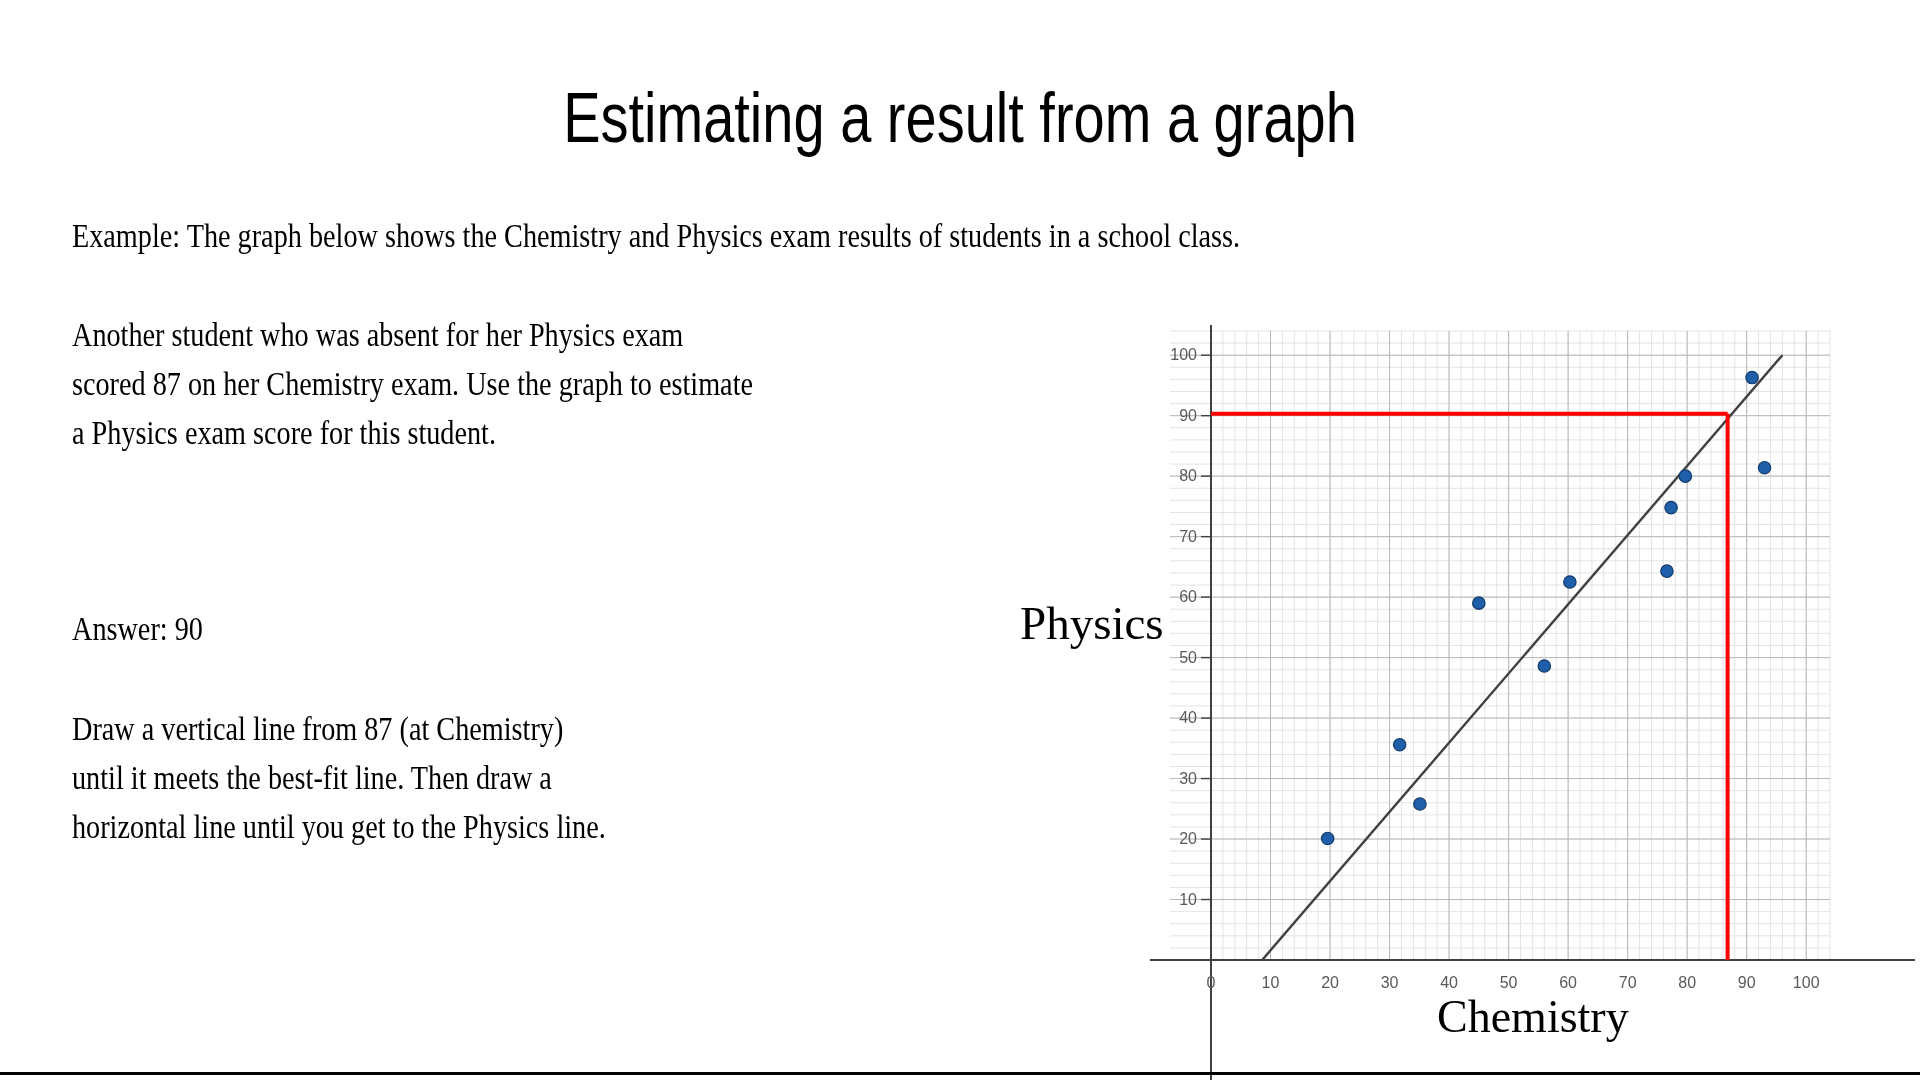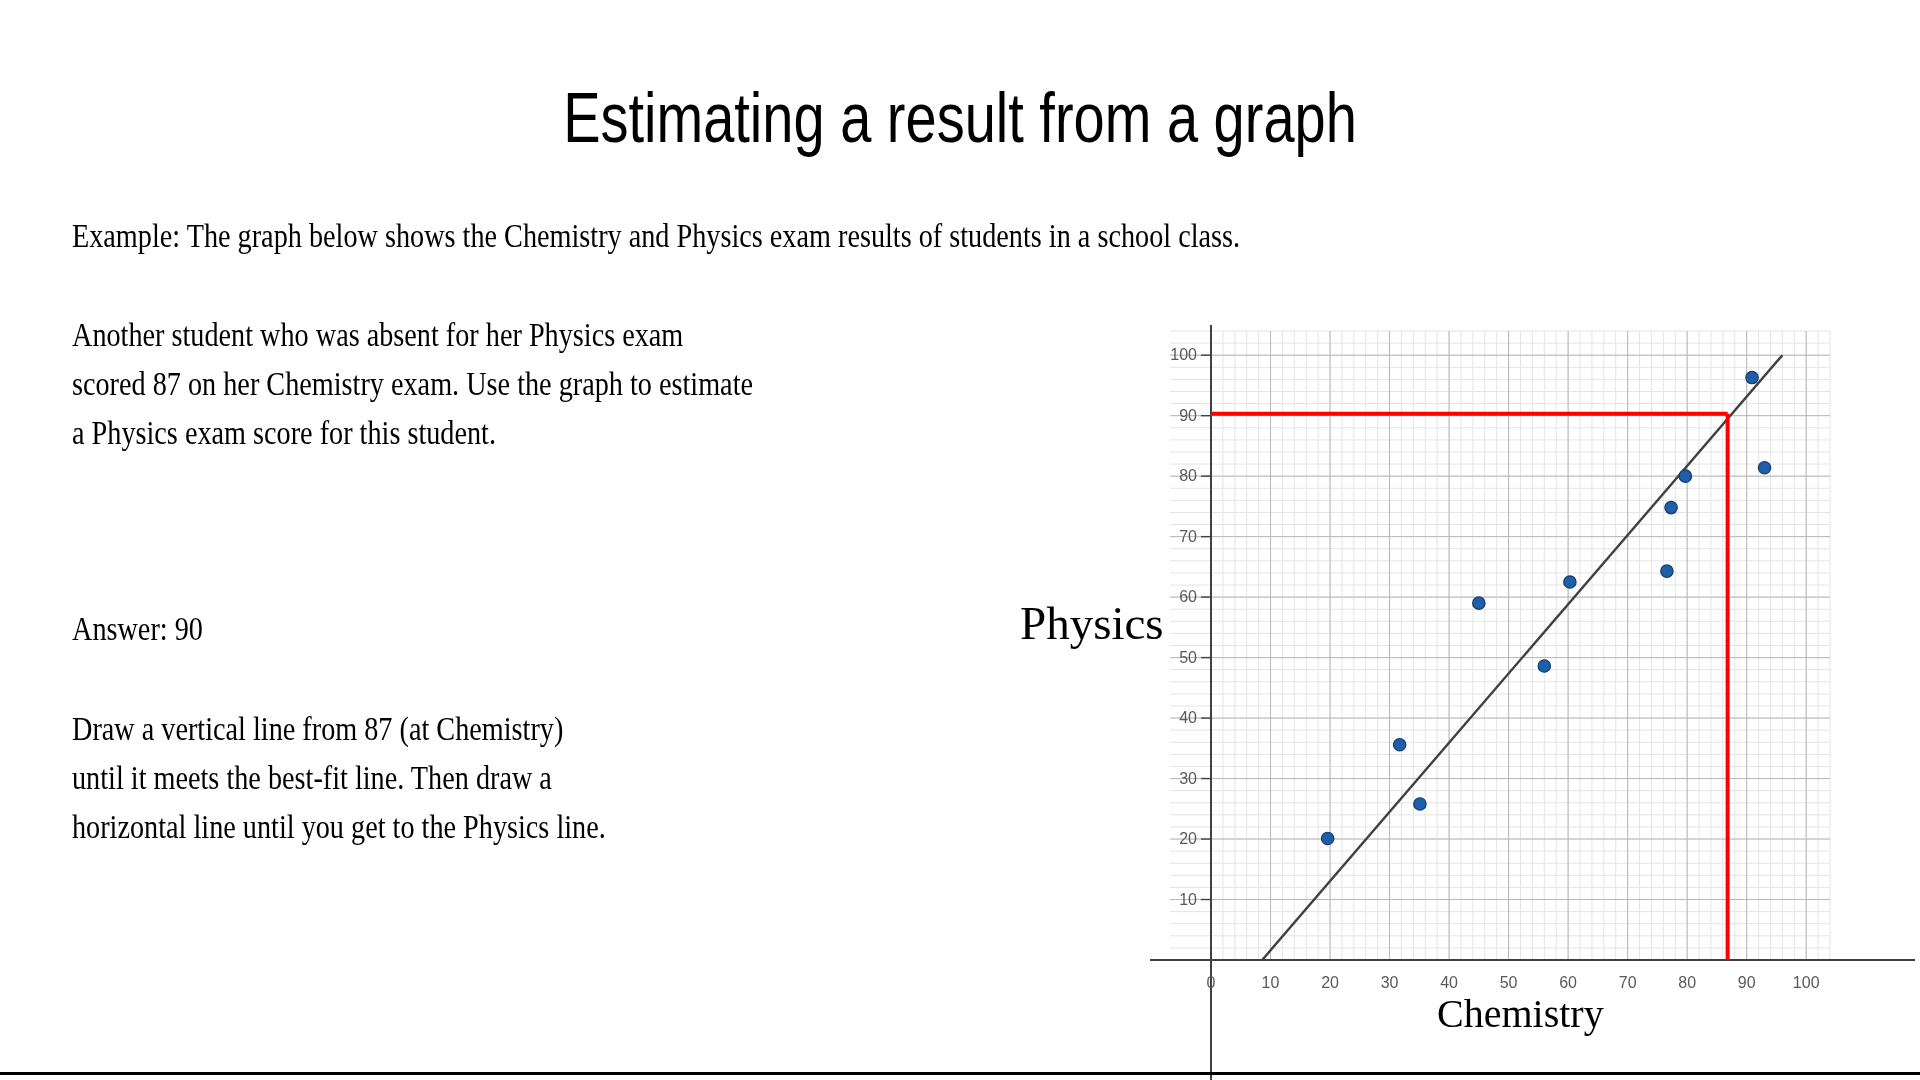--- a/index.html
+++ b/index.html
@@ -39,21 +39,21 @@
     position:absolute;left:0;top:1072px;width:1920px;height:3px;background:#000;
   }
 
   
   #chart-wrap{position:absolute;left:1150px;top:320px;width:770px;height:760px;}
   #axis-title-y{
     position:absolute;left:1020px;top:596px;font-size:47px;
     font-family:"Liberation Serif",serif;color:#000;white-space:nowrap;
   }
   #axis-title-x{
-    position:absolute;left:1437px;top:990px;font-size:40px;
+    position:absolute;left:1437px;top:990px;font-size:46px;
     font-family:"Liberation Serif",serif;color:#000;white-space:nowrap;
   }
   svg.plot{display:block;}
 </style>
 </head>
 <body>
 
 <div id="slide">
 
   <div class="title">Estimating a result from a graph</div>

